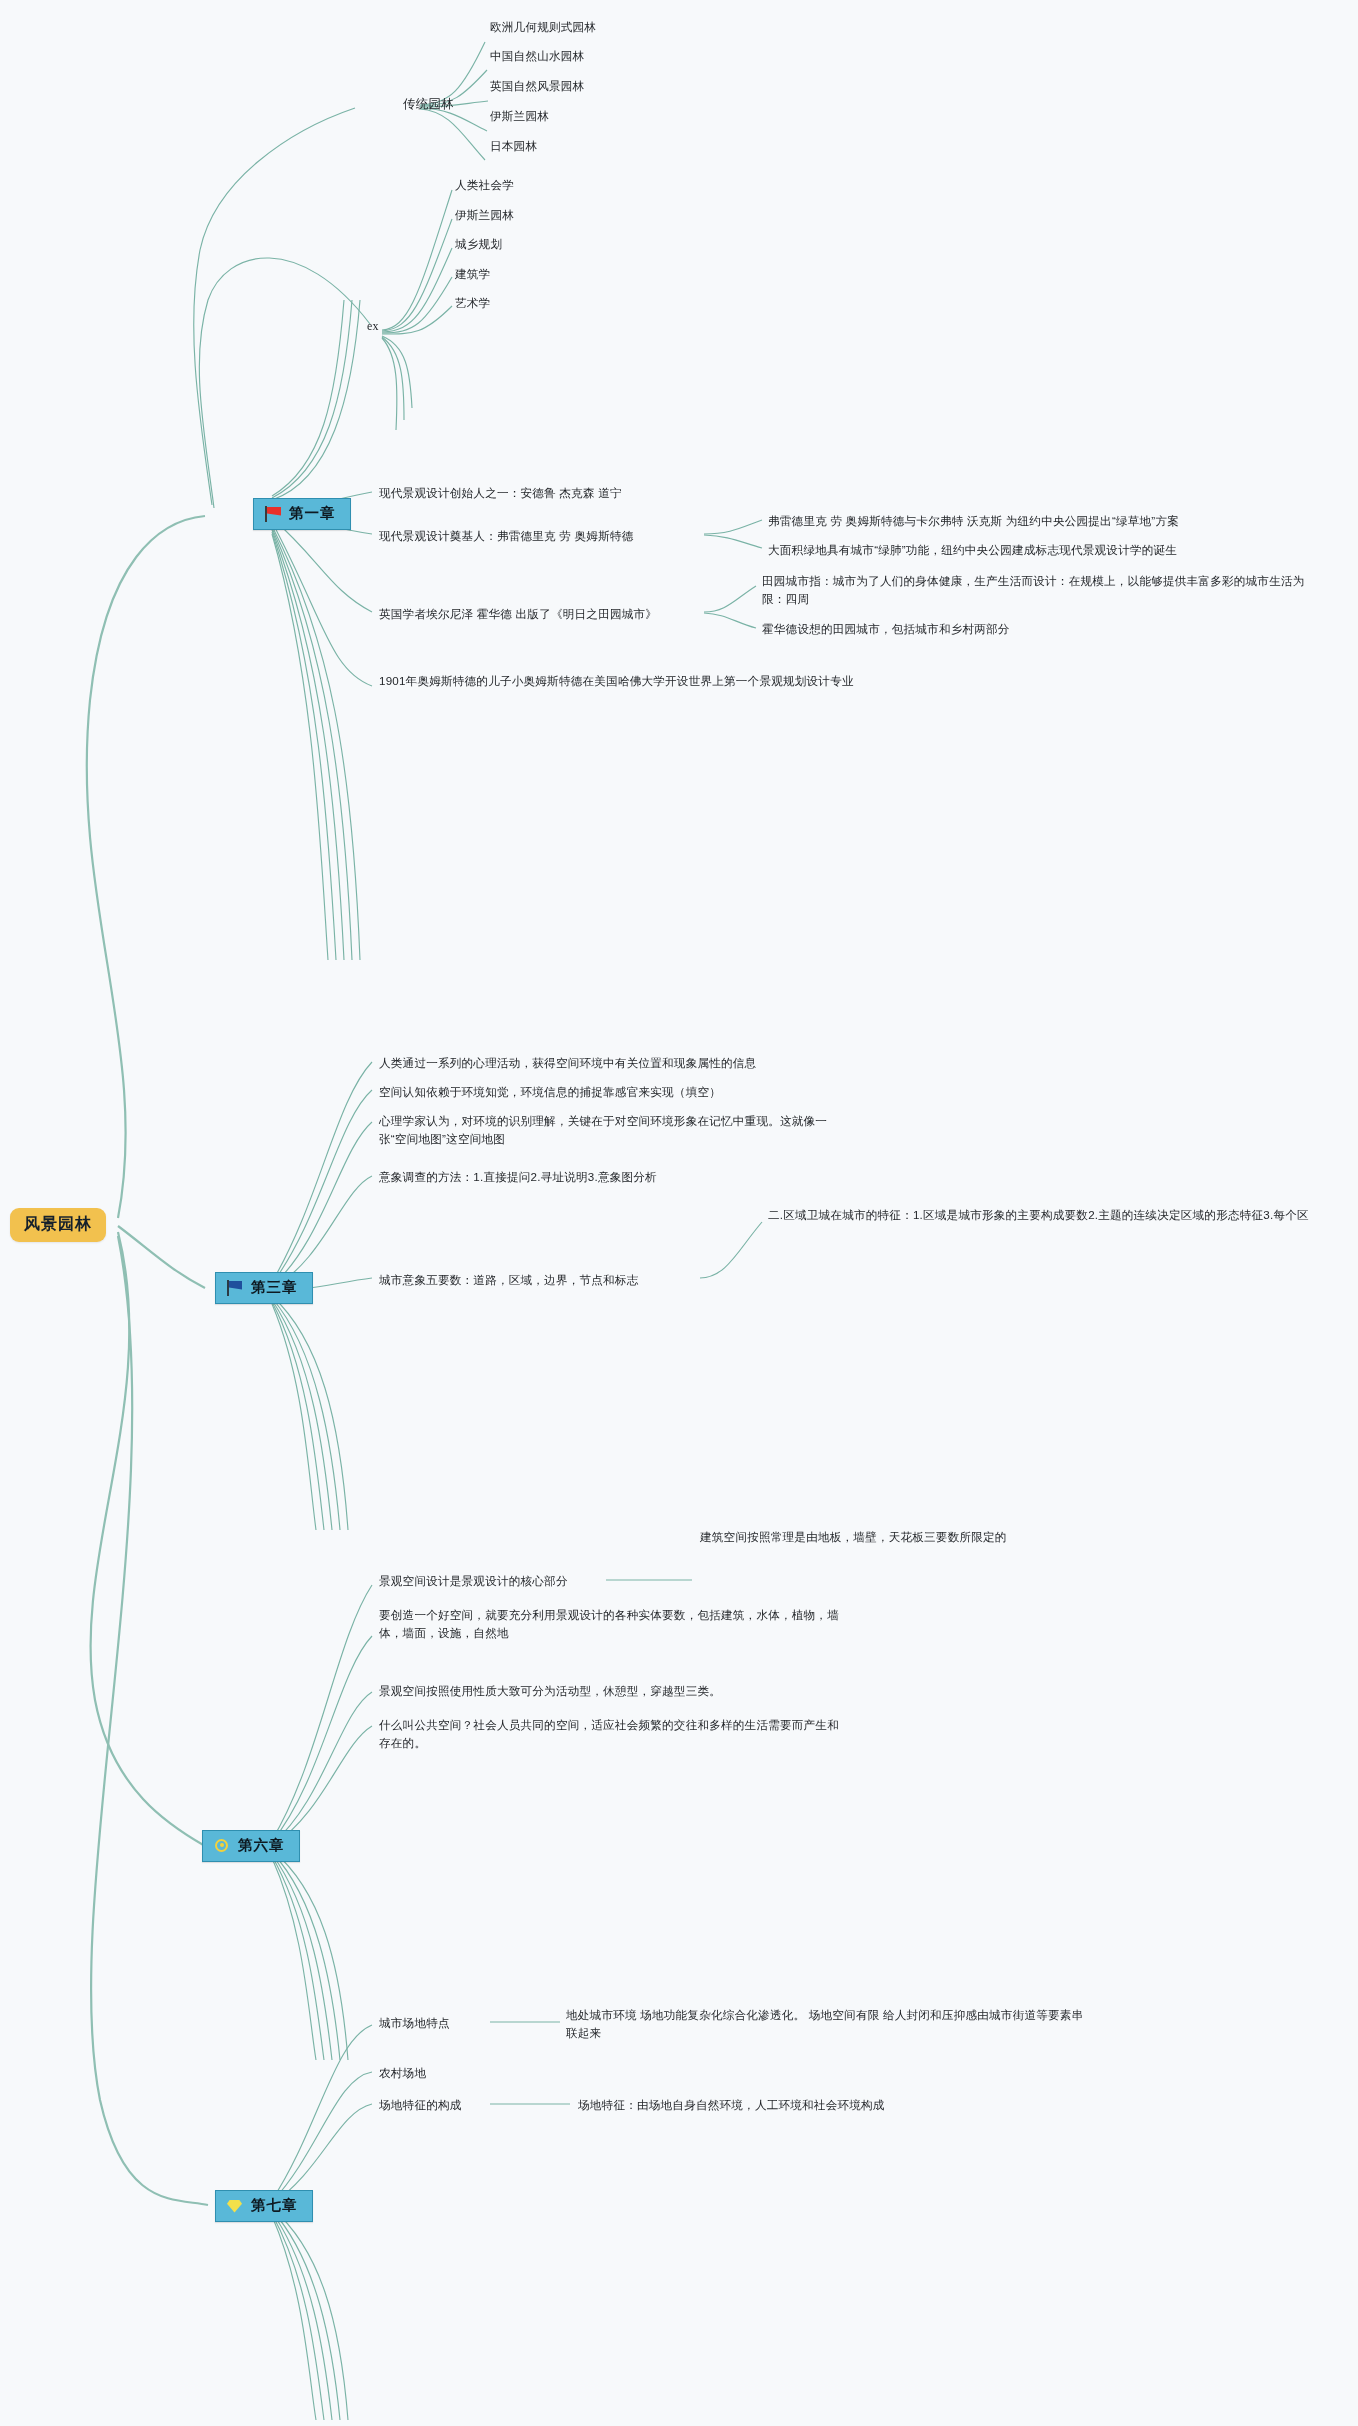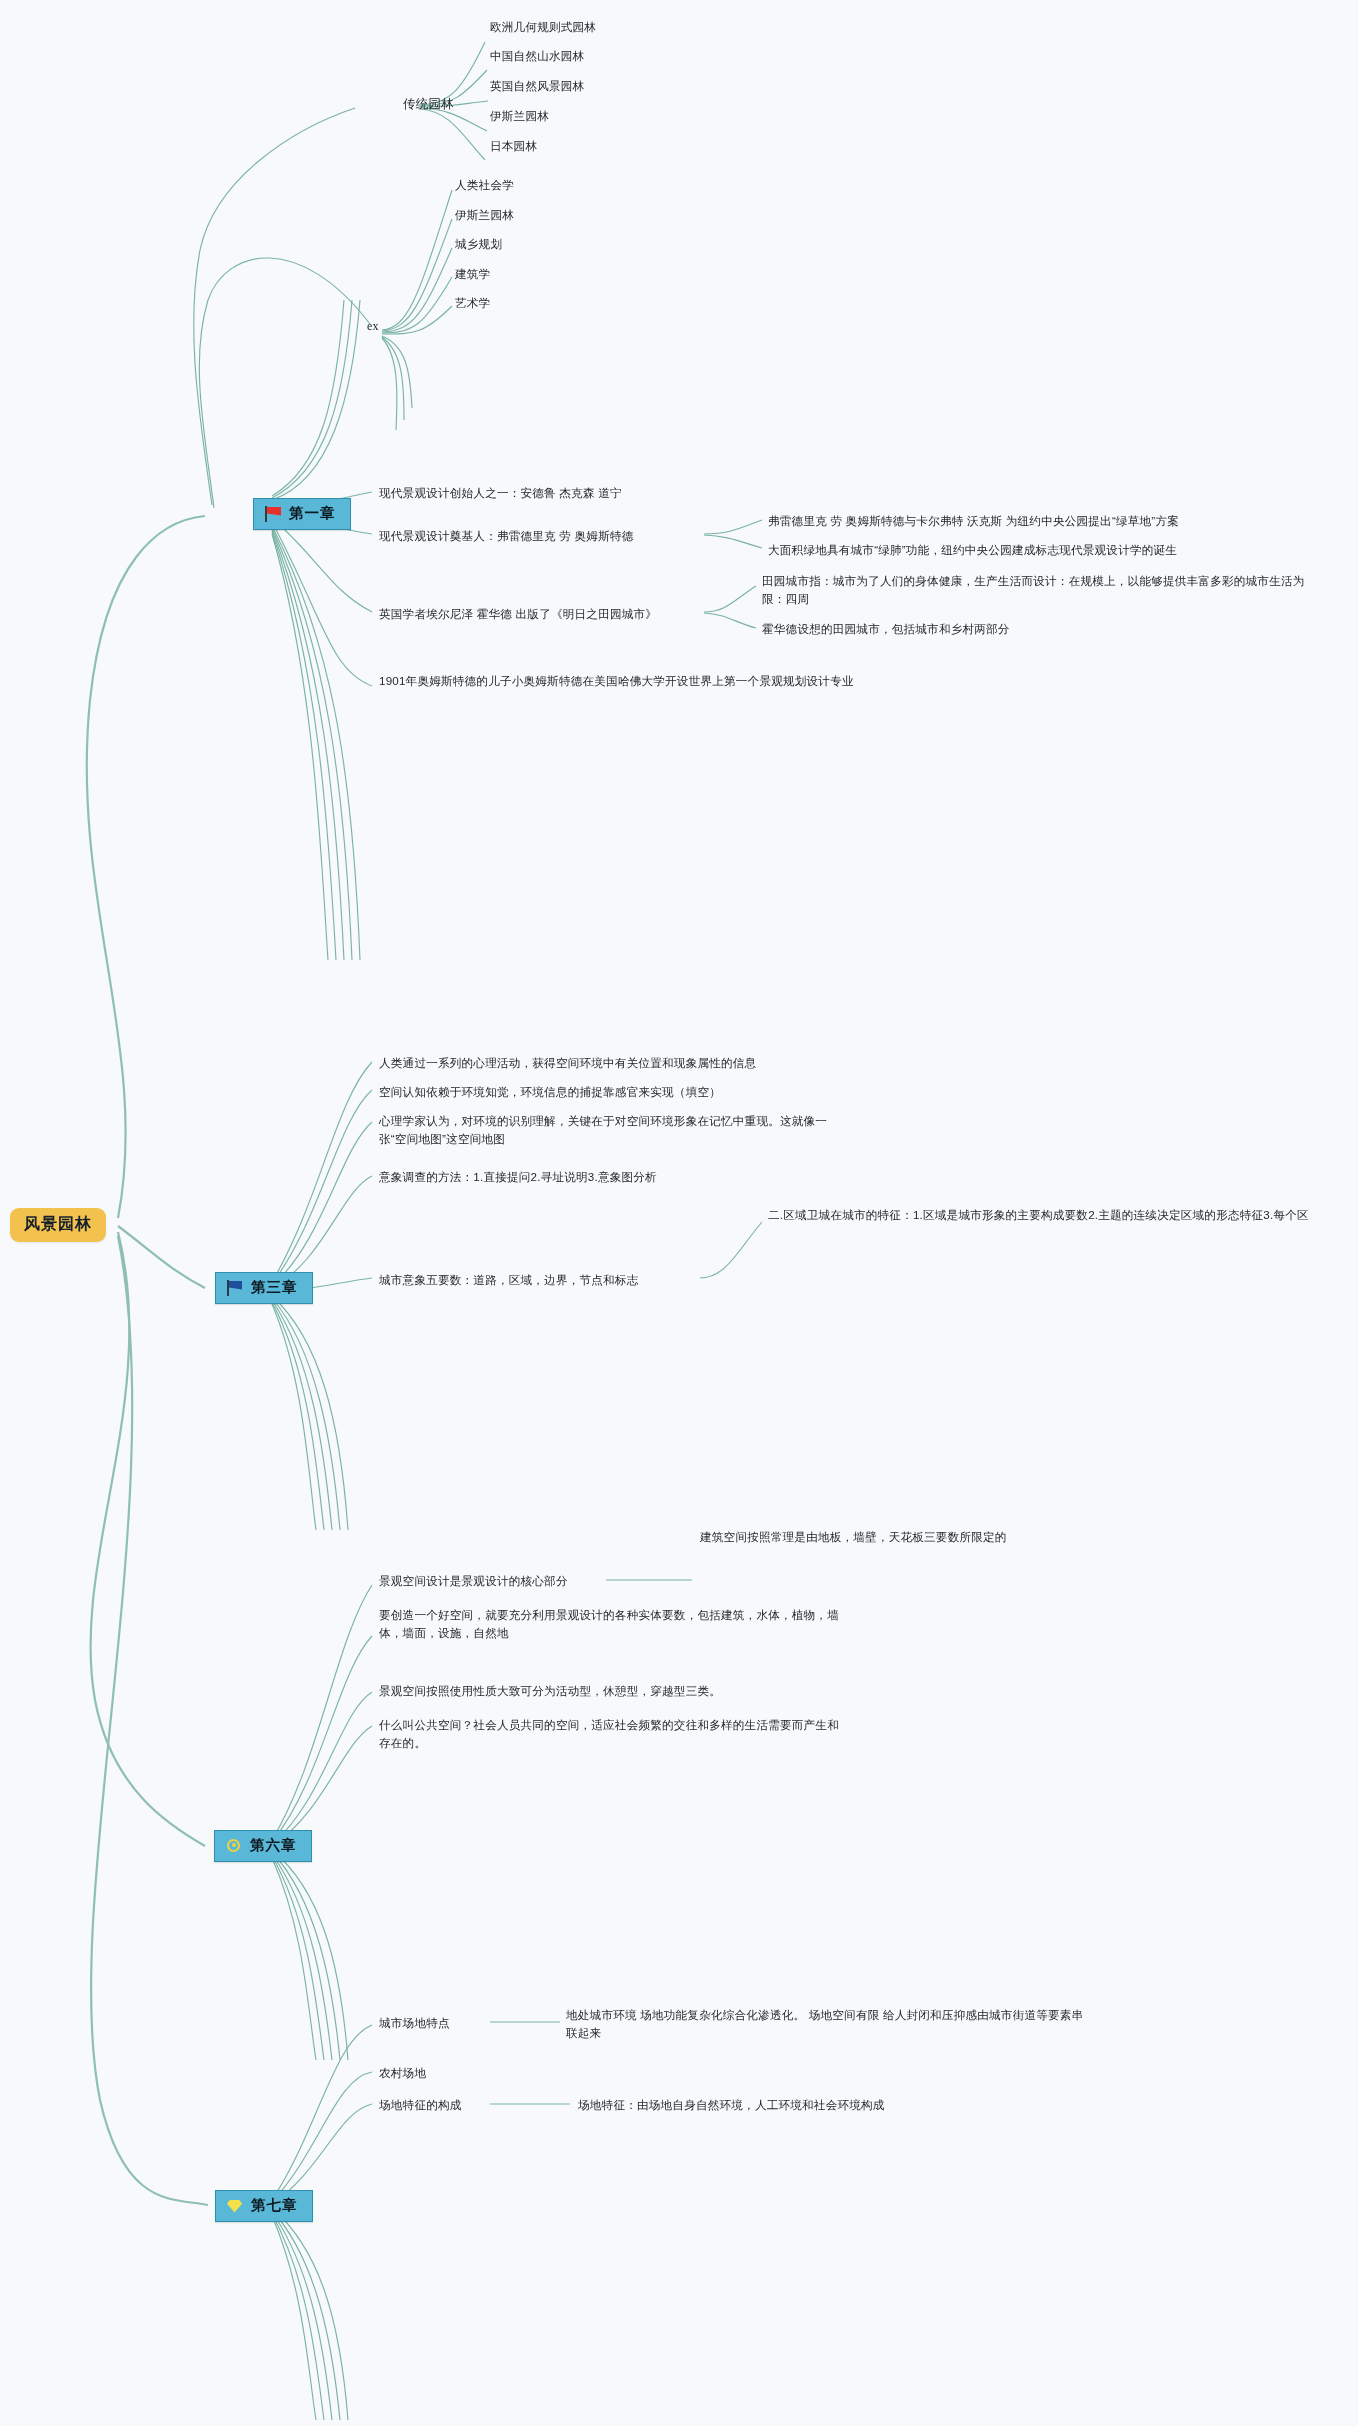--- a/index.html
+++ b/index.html
@@ -287,21 +287,21 @@
   </div>
 
   <div class="leaf" style="left:379px; top:1054px; width:500px;">人类通过一系列的心理活动，获得空间环境中有关位置和现象属性的信息</div>
   <div class="leaf" style="left:379px; top:1083px; width:500px;">空间认知依赖于环境知觉，环境信息的捕捉靠感官来实现（填空）</div>
   <div class="leaf" style="left:379px; top:1112px; width:470px;">心理学家认为，对环境的识别理解，关键在于对空间环境形象在记忆中重现。这就像一张“空间地图”这空间地图</div>
   <div class="leaf" style="left:379px; top:1168px; width:500px;">意象调查的方法：1.直接提问2.寻址说明3.意象图分析</div>
   <div class="leaf" style="left:379px; top:1271px; width:330px;">城市意象五要数：道路，区域，边界，节点和标志</div>
 
   <div class="leaf" style="left:768px; top:1206px; width:560px;">二.区域卫城在城市的特征：1.区域是城市形象的主要构成要数2.主题的连续决定区域的形态特征3.每个区</div>
 
-  <div class="chapter-node" style="left:214px; top:1830px;">
+  <div class="chapter-node" style="left:202px; top:1830px;">
     <span class="ico ico-target-yellow"></span>
     <span>第六章</span>
   </div>
 
   <div class="leaf" style="left:379px; top:1572px; width:240px;">景观空间设计是景观设计的核心部分</div>
   <div class="leaf" style="left:700px; top:1528px; width:480px;">建筑空间按照常理是由地板，墙壁，天花板三要数所限定的</div>
 
   <div class="leaf" style="left:379px; top:1606px; width:460px;">要创造一个好空间，就要充分利用景观设计的各种实体要数，包括建筑，水体，植物，墙体，墙面，设施，自然地</div>
   <div class="leaf" style="left:379px; top:1682px; width:470px;">景观空间按照使用性质大致可分为活动型，休憩型，穿越型三类。</div>
   <div class="leaf" style="left:379px; top:1716px; width:470px;">什么叫公共空间？社会人员共同的空间，适应社会频繁的交往和多样的生活需要而产生和存在的。</div>

